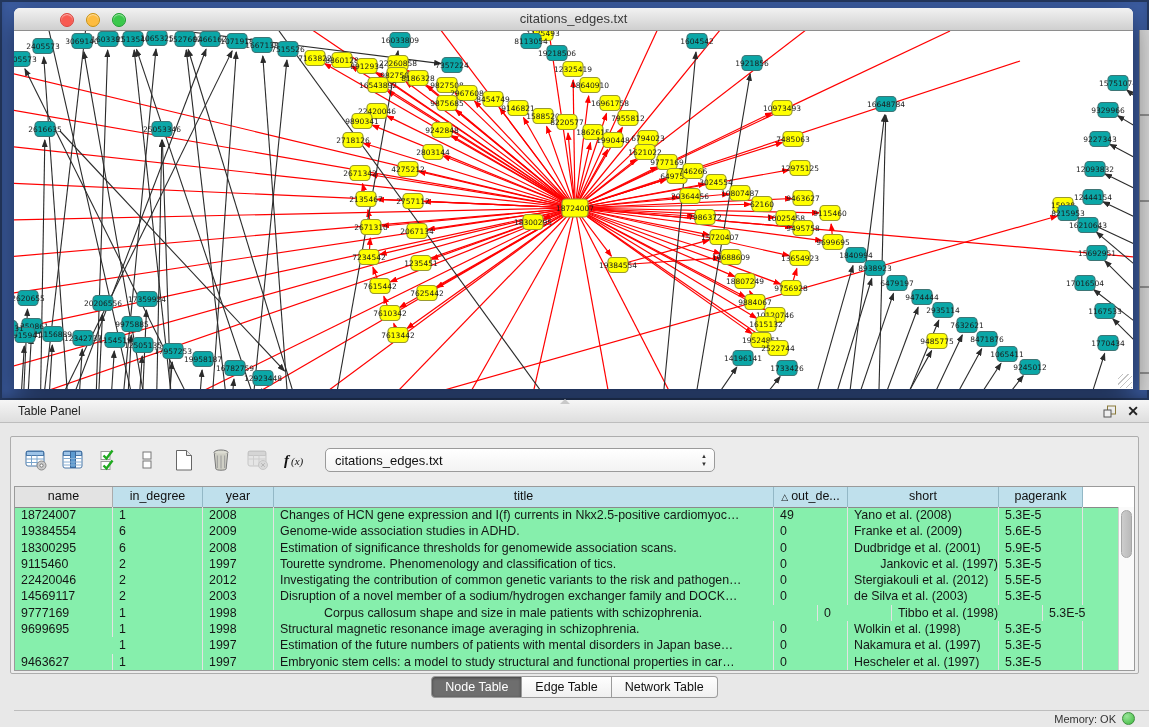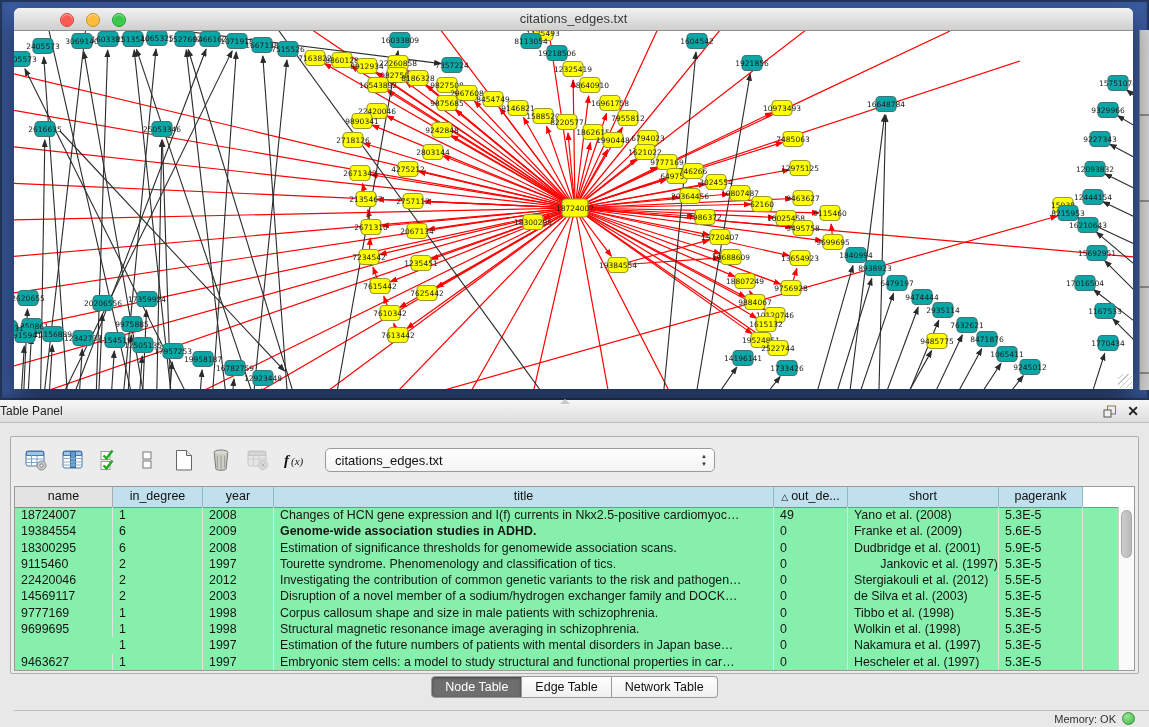--- a/index.html
+++ b/index.html
@@ -19,21 +19,21 @@
   .title-text{position:absolute;left:0;right:0;top:0;line-height:22px;text-align:center;
     font-size:13px;color:#3a3a3a;}
   .canvas{position:absolute;left:0;top:23px;width:1119px;height:358px;background:#fff;overflow:hidden;}
   .canvas svg{position:absolute;left:0;top:0;}
   .grip{position:absolute;right:1px;bottom:1px;width:14px;height:14px;opacity:.7;
     background:repeating-linear-gradient(135deg,transparent 0 3px,#aaa 3px 4px);}
   .net-node text{font-family:"DejaVu Sans",sans-serif;font-size:7.5px;fill:#1b1b1b;}
   
   .table-panel{position:absolute;left:0;top:400px;width:1149px;height:327px;background:#e8e8e8;}
   .panel-titlebar{position:relative;height:22px;background:linear-gradient(#f6f6f6,#dedede);
-    border-bottom:1px solid #bdbdbd;font-size:12px;color:#222;line-height:22px;padding-left:0;}
+    border-bottom:1px solid #bdbdbd;font-size:12px;color:#222;line-height:22px;padding-left:18px;}
   .panel-titlebar .right-icons{position:absolute;right:10px;top:0;height:22px;display:flex;align-items:center;gap:10px;}
   .close-x{font-size:14px;font-weight:bold;color:#222;line-height:22px;cursor:default;}
   .dimple{position:absolute;left:560px;top:-1px;width:0;height:0;border-left:5px solid transparent;
     border-right:5px solid transparent;border-bottom:5px solid #c9c9c9;}
   .panel-inner{position:absolute;left:10px;top:36px;width:1127px;height:236px;border:1px solid #adadad;
     border-radius:2px;background:#ececec;}
   .toolbar{position:absolute;left:0;top:0;height:46px;display:flex;align-items:center;gap:11px;padding:0 12px;}
   .tool-btn{width:26px;height:26px;display:flex;align-items:center;justify-content:center;}
   .combo{position:relative;width:390px;height:24px;margin-left:6px;border:1px solid #9a9a9a;border-radius:5px;
     background:linear-gradient(#ffffff,#f3f3f3);font-size:13px;color:#111;line-height:24px;padding-left:9px;
@@ -878,21 +878,21 @@
               <div class="td" style="width: 71px; flex: 0 0 auto;">2008</div>
               <div class="td" style="width: 500px; flex: 0 0 auto;">Changes of HCN gene expression and I(f) currents in Nkx2.5-positive cardiomyoc…</div>
               <div class="td" style="width: 74px; flex: 0 0 auto;">49</div>
               <div class="td" style="width: 151px; flex: 0 0 auto;">Yano et al. (2008)</div>
               <div class="td" style="width: 84px; flex: 0 0 auto;">5.3E-5</div>
             </div>
             <div class="row">
               <div class="td" style="width: 98px; flex: 0 0 auto;">19384554</div>
               <div class="td" style="width: 90px; flex: 0 0 auto;">6</div>
               <div class="td" style="width: 71px; flex: 0 0 auto;">2009</div>
-              <div class="td" style="width: 500px; flex: 0 0 auto; font-weight: bold;">Genome-wide association studies in ADHD.</div>
+              <div class="td" style="width: 500px; flex: 0 0 auto;">Genome-wide association studies in ADHD.</div>
               <div class="td" style="width: 74px; flex: 0 0 auto;">0</div>
               <div class="td" style="width: 151px; flex: 0 0 auto;">Franke et al. (2009)</div>
               <div class="td" style="width: 84px; flex: 0 0 auto;">5.6E-5</div>
             </div>
             <div class="row">
               <div class="td" style="width: 98px; flex: 0 0 auto;">18300295</div>
               <div class="td" style="width: 90px; flex: 0 0 auto;">6</div>
               <div class="td" style="width: 71px; flex: 0 0 auto;">2008</div>
               <div class="td" style="width: 500px; flex: 0 0 auto;">Estimation of significance thresholds for genomewide association scans.</div>
               <div class="td" style="width: 74px; flex: 0 0 auto;">0</div>
@@ -923,21 +923,21 @@
               <div class="td" style="width: 71px; flex: 0 0 auto;">2003</div>
               <div class="td" style="width: 500px; flex: 0 0 auto;">Disruption of a novel member of a sodium/hydrogen exchanger family and DOCK…</div>
               <div class="td" style="width: 74px; flex: 0 0 auto;">0</div>
               <div class="td" style="width: 151px; flex: 0 0 auto;">de Silva et al. (2003)</div>
               <div class="td" style="width: 84px; flex: 0 0 auto;">5.3E-5</div>
             </div>
             <div class="row">
               <div class="td" style="width: 98px; flex: 0 0 auto;">9777169</div>
               <div class="td" style="width: 90px; flex: 0 0 auto;">1</div>
               <div class="td" style="width: 71px; flex: 0 0 auto;">1998</div>
-              <div class="td" style="width: 500px; flex: 0 0 auto;">Corpus callosum shape and size in male patients with schizophrenia.</div>
+              <div class="td" style="width: 500px; flex: 0 0 auto; margin-left: 44px;">Corpus callosum shape and size in male patients with schizophrenia.</div>
               <div class="td" style="width: 74px; flex: 0 0 auto;">0</div>
               <div class="td" style="width: 151px; flex: 0 0 auto;">Tibbo et al. (1998)</div>
               <div class="td" style="width: 84px; flex: 0 0 auto;">5.3E-5</div>
             </div>
             <div class="row">
               <div class="td" style="width: 98px; flex: 0 0 auto;">9699695</div>
               <div class="td" style="width: 90px; flex: 0 0 auto;">1</div>
               <div class="td" style="width: 71px; flex: 0 0 auto;">1998</div>
               <div class="td" style="width: 500px; flex: 0 0 auto;">Structural magnetic resonance image averaging in schizophrenia.</div>
               <div class="td" style="width: 74px; flex: 0 0 auto;">0</div>

